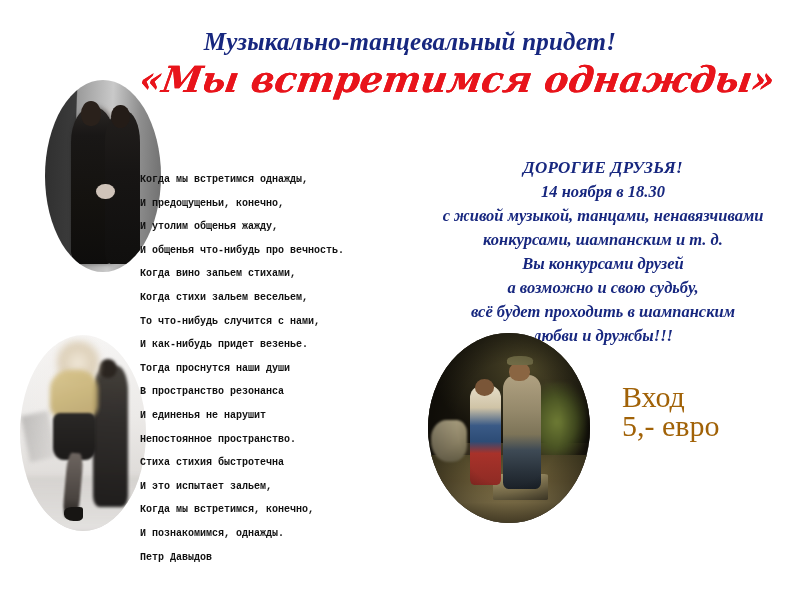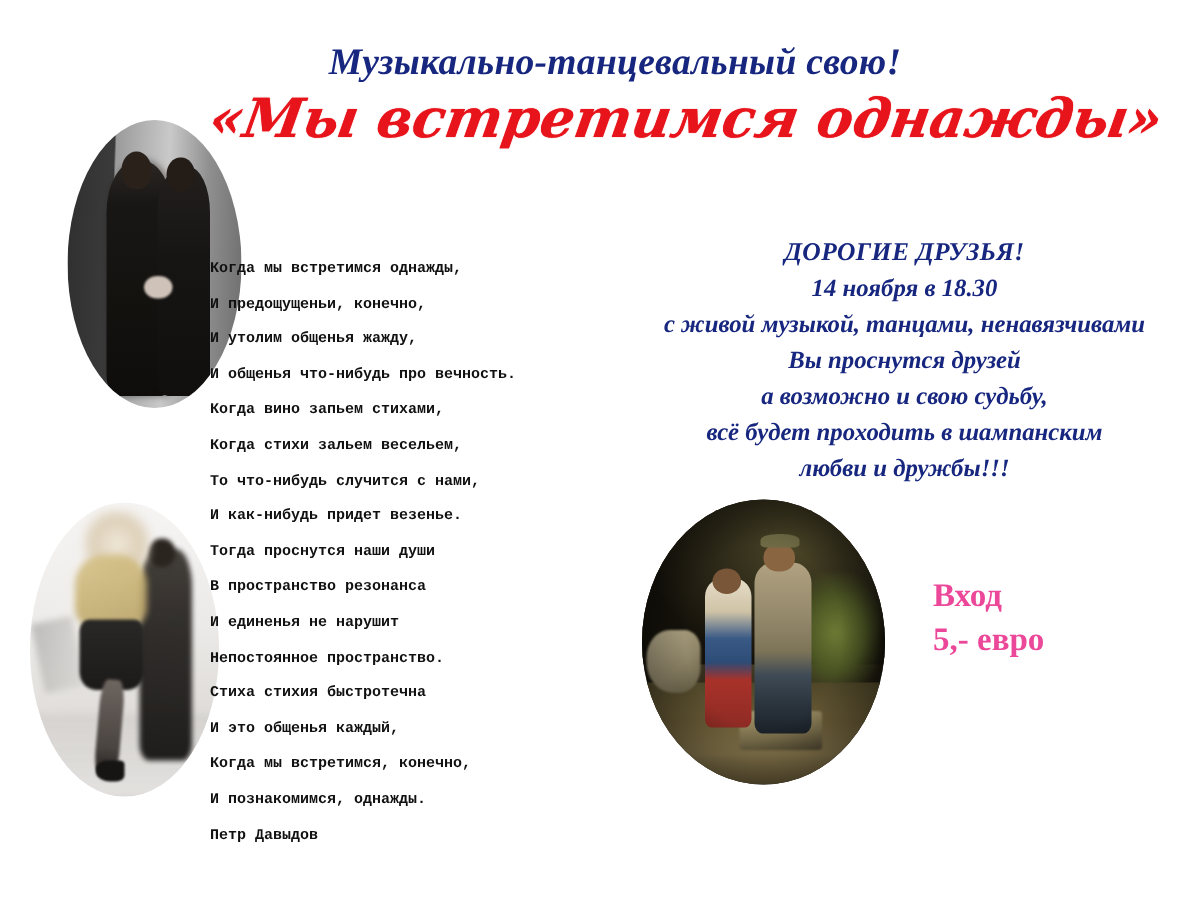--- a/index.html
+++ b/index.html
@@ -199,33 +199,33 @@
     white-space:nowrap;
     margin-top:44px;
   }
   .invite .line{display:block;}
   .invite .line-1{font-size:17px;letter-spacing:.3px;}
 
   
   .entry{
     position:absolute;left:622px;top:382px;
     font-family:"Liberation Serif", serif;
-    font-weight:bold;
-    font-size:22px;line-height:29px;
-    color:#ec4899;
+    font-weight:normal;
+    font-size:30px;line-height:29px;
+    color:#a16207;
     white-space:nowrap;
   }
   .entry .line{display:block;}
 </style>
 </head>
 <body>
 
 <div class="poster">
 
-  <div class="headline">Музыкально-танцевальный свою!</div>
+  <div class="headline">Музыкально-танцевальный придет!</div>
   <div class="subhead">«Мы встретимся однажды»</div>
 
   <div class="oval photo-couple">
     <div class="fig-a"></div>
     <div class="fig-a-head"></div>
     <div class="fig-b"></div>
     <div class="fig-b-head"></div>
     <div class="hands"></div>
   </div>
 
@@ -248,31 +248,32 @@
     <span class="line">И общенья что-нибудь про вечность.</span>
     <span class="line">Когда вино запьем стихами,</span>
     <span class="line">Когда стихи зальем весельем,</span>
     <span class="line">То что-нибудь случится с нами,</span>
     <span class="line">И как-нибудь придет везенье.</span>
     <span class="line">Тогда проснутся наши души</span>
     <span class="line">В пространство резонанса</span>
     <span class="line">И единенья не нарушит</span>
     <span class="line">Непостоянное пространство.</span>
     <span class="line">Стиха стихия быстротечна</span>
-    <span class="line">И это общенья каждый,</span>
+    <span class="line">И это испытает зальем,</span>
     <span class="line">Когда мы встретимся, конечно,</span>
     <span class="line">И познакомимся, однажды.</span>
     <span class="line">Петр Давыдов</span>
   </div>
 
   <div class="invite">
     <span class="line line-1">ДОРОГИЕ ДРУЗЬЯ!</span>
     <span class="line">14 ноября в 18.30</span>
     <span class="line">с живой музыкой, танцами, ненавязчивами</span>
-    <span class="line">Вы проснутся друзей</span>
+    <span class="line">конкурсами, шампанским и т. д.</span>
+    <span class="line">Вы конкурсами друзей</span>
     <span class="line">а возможно и свою судьбу,</span>
     <span class="line">всё будет проходить в шампанским</span>
     <span class="line">любви и дружбы!!!</span>
   </div>
 
   <div class="oval painting">
     <div class="p-sky"></div>
     <div class="p-foliage"></div>
     <div class="p-ground"></div>
     <div class="p-rock"></div>

